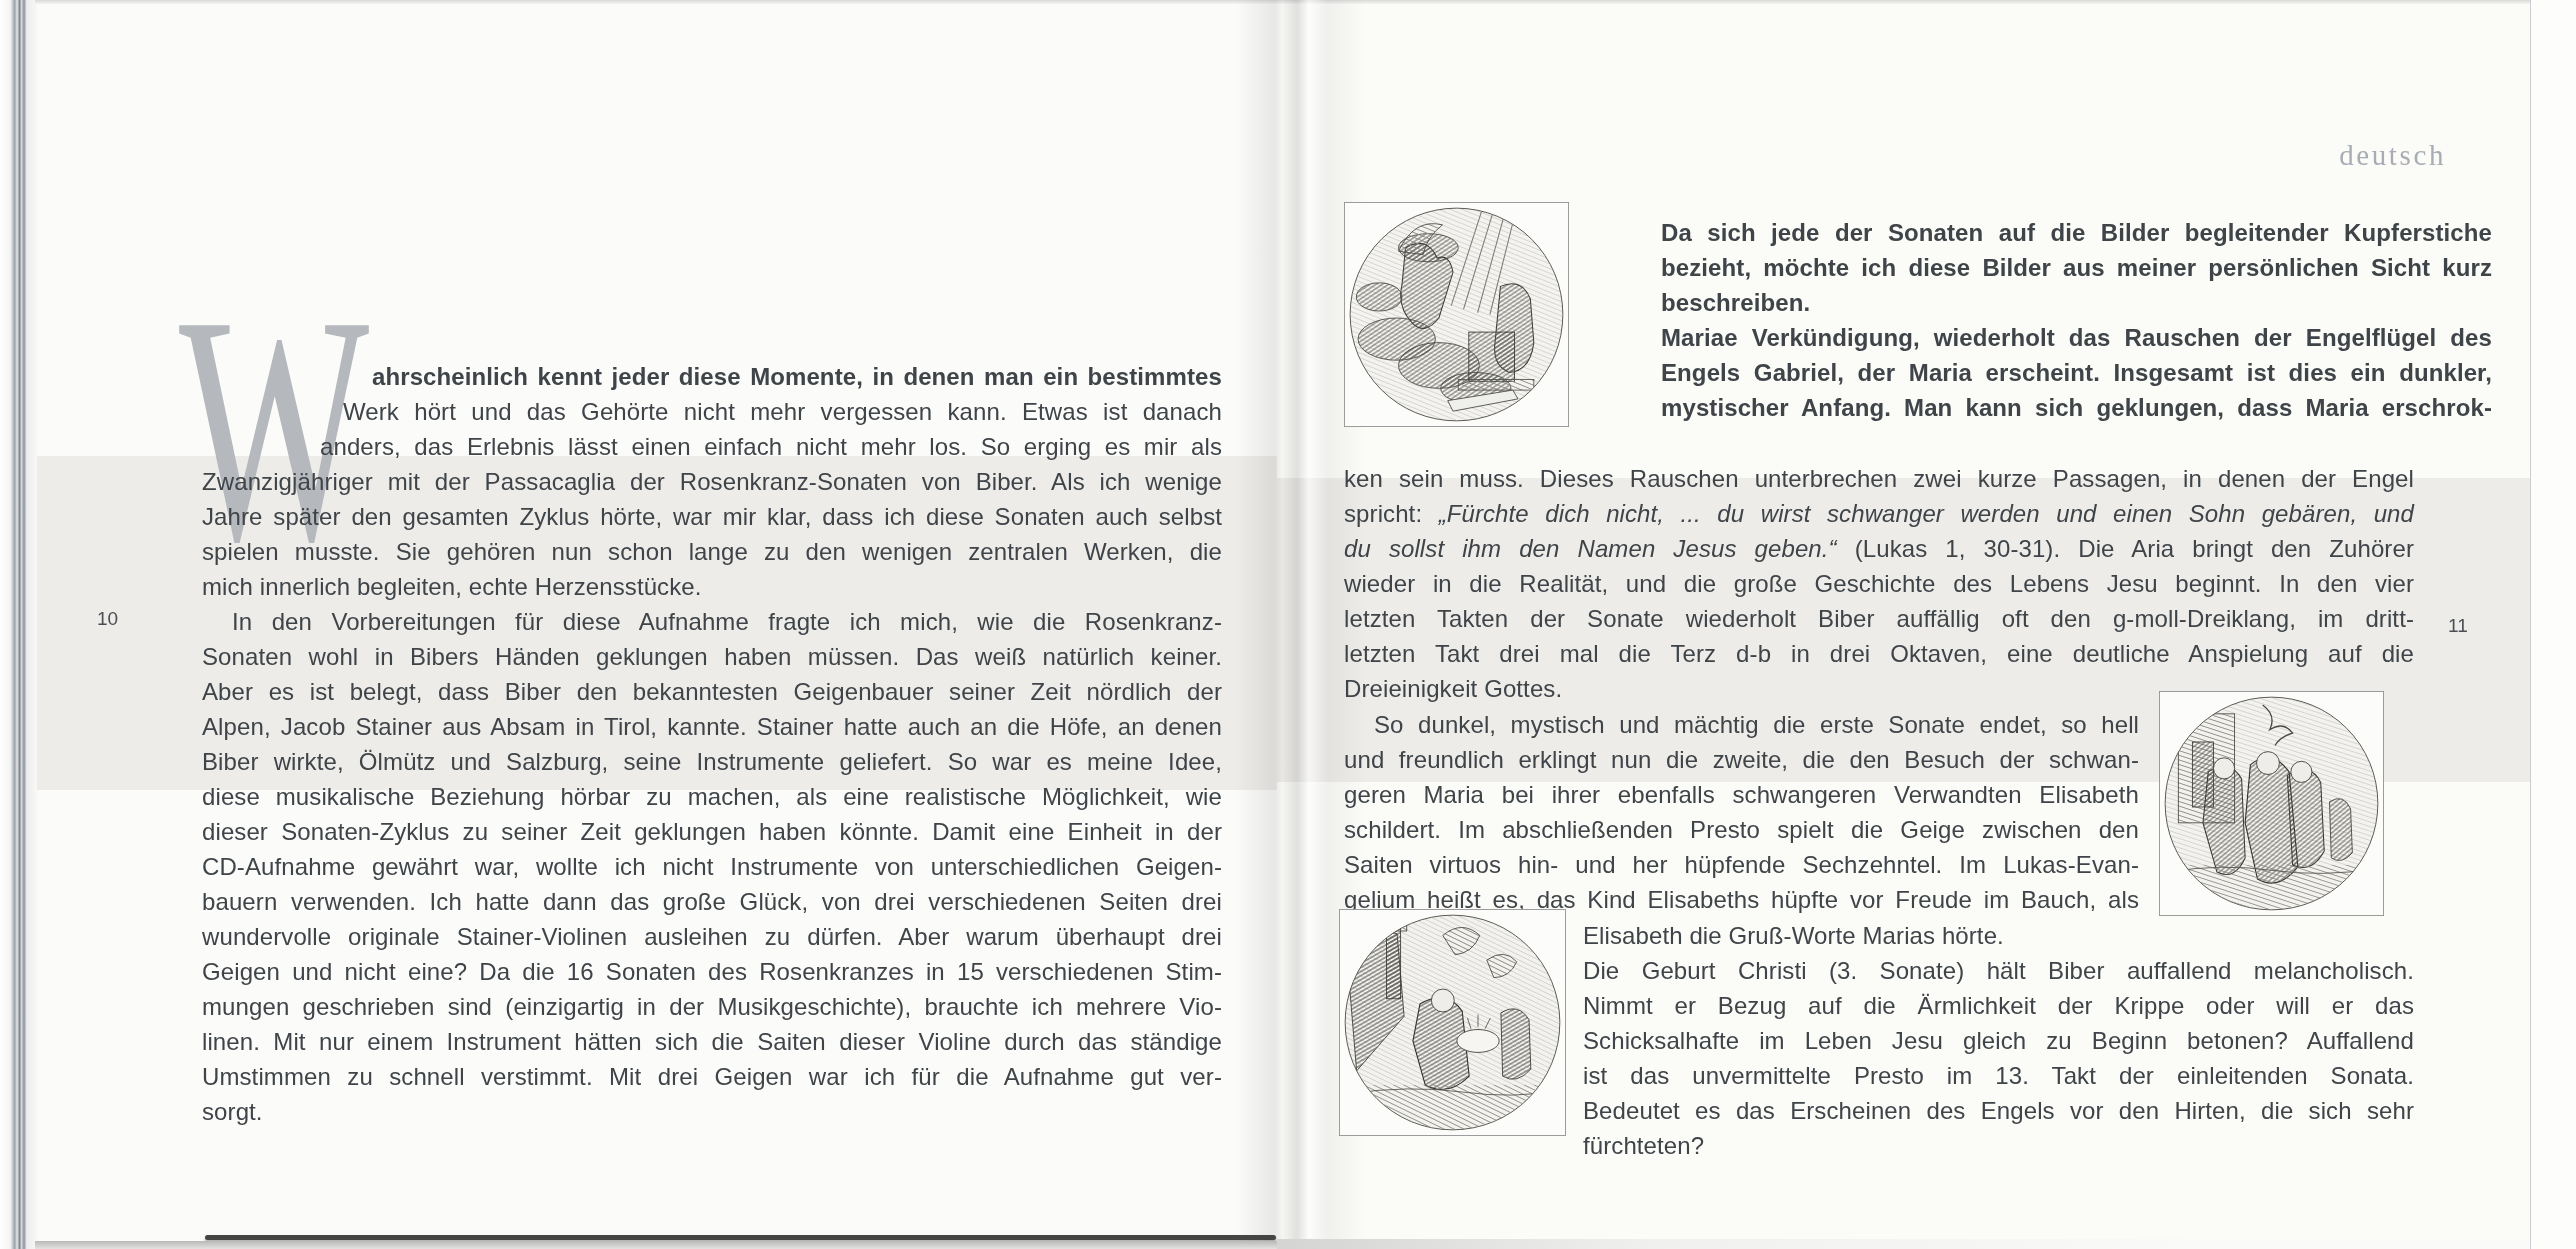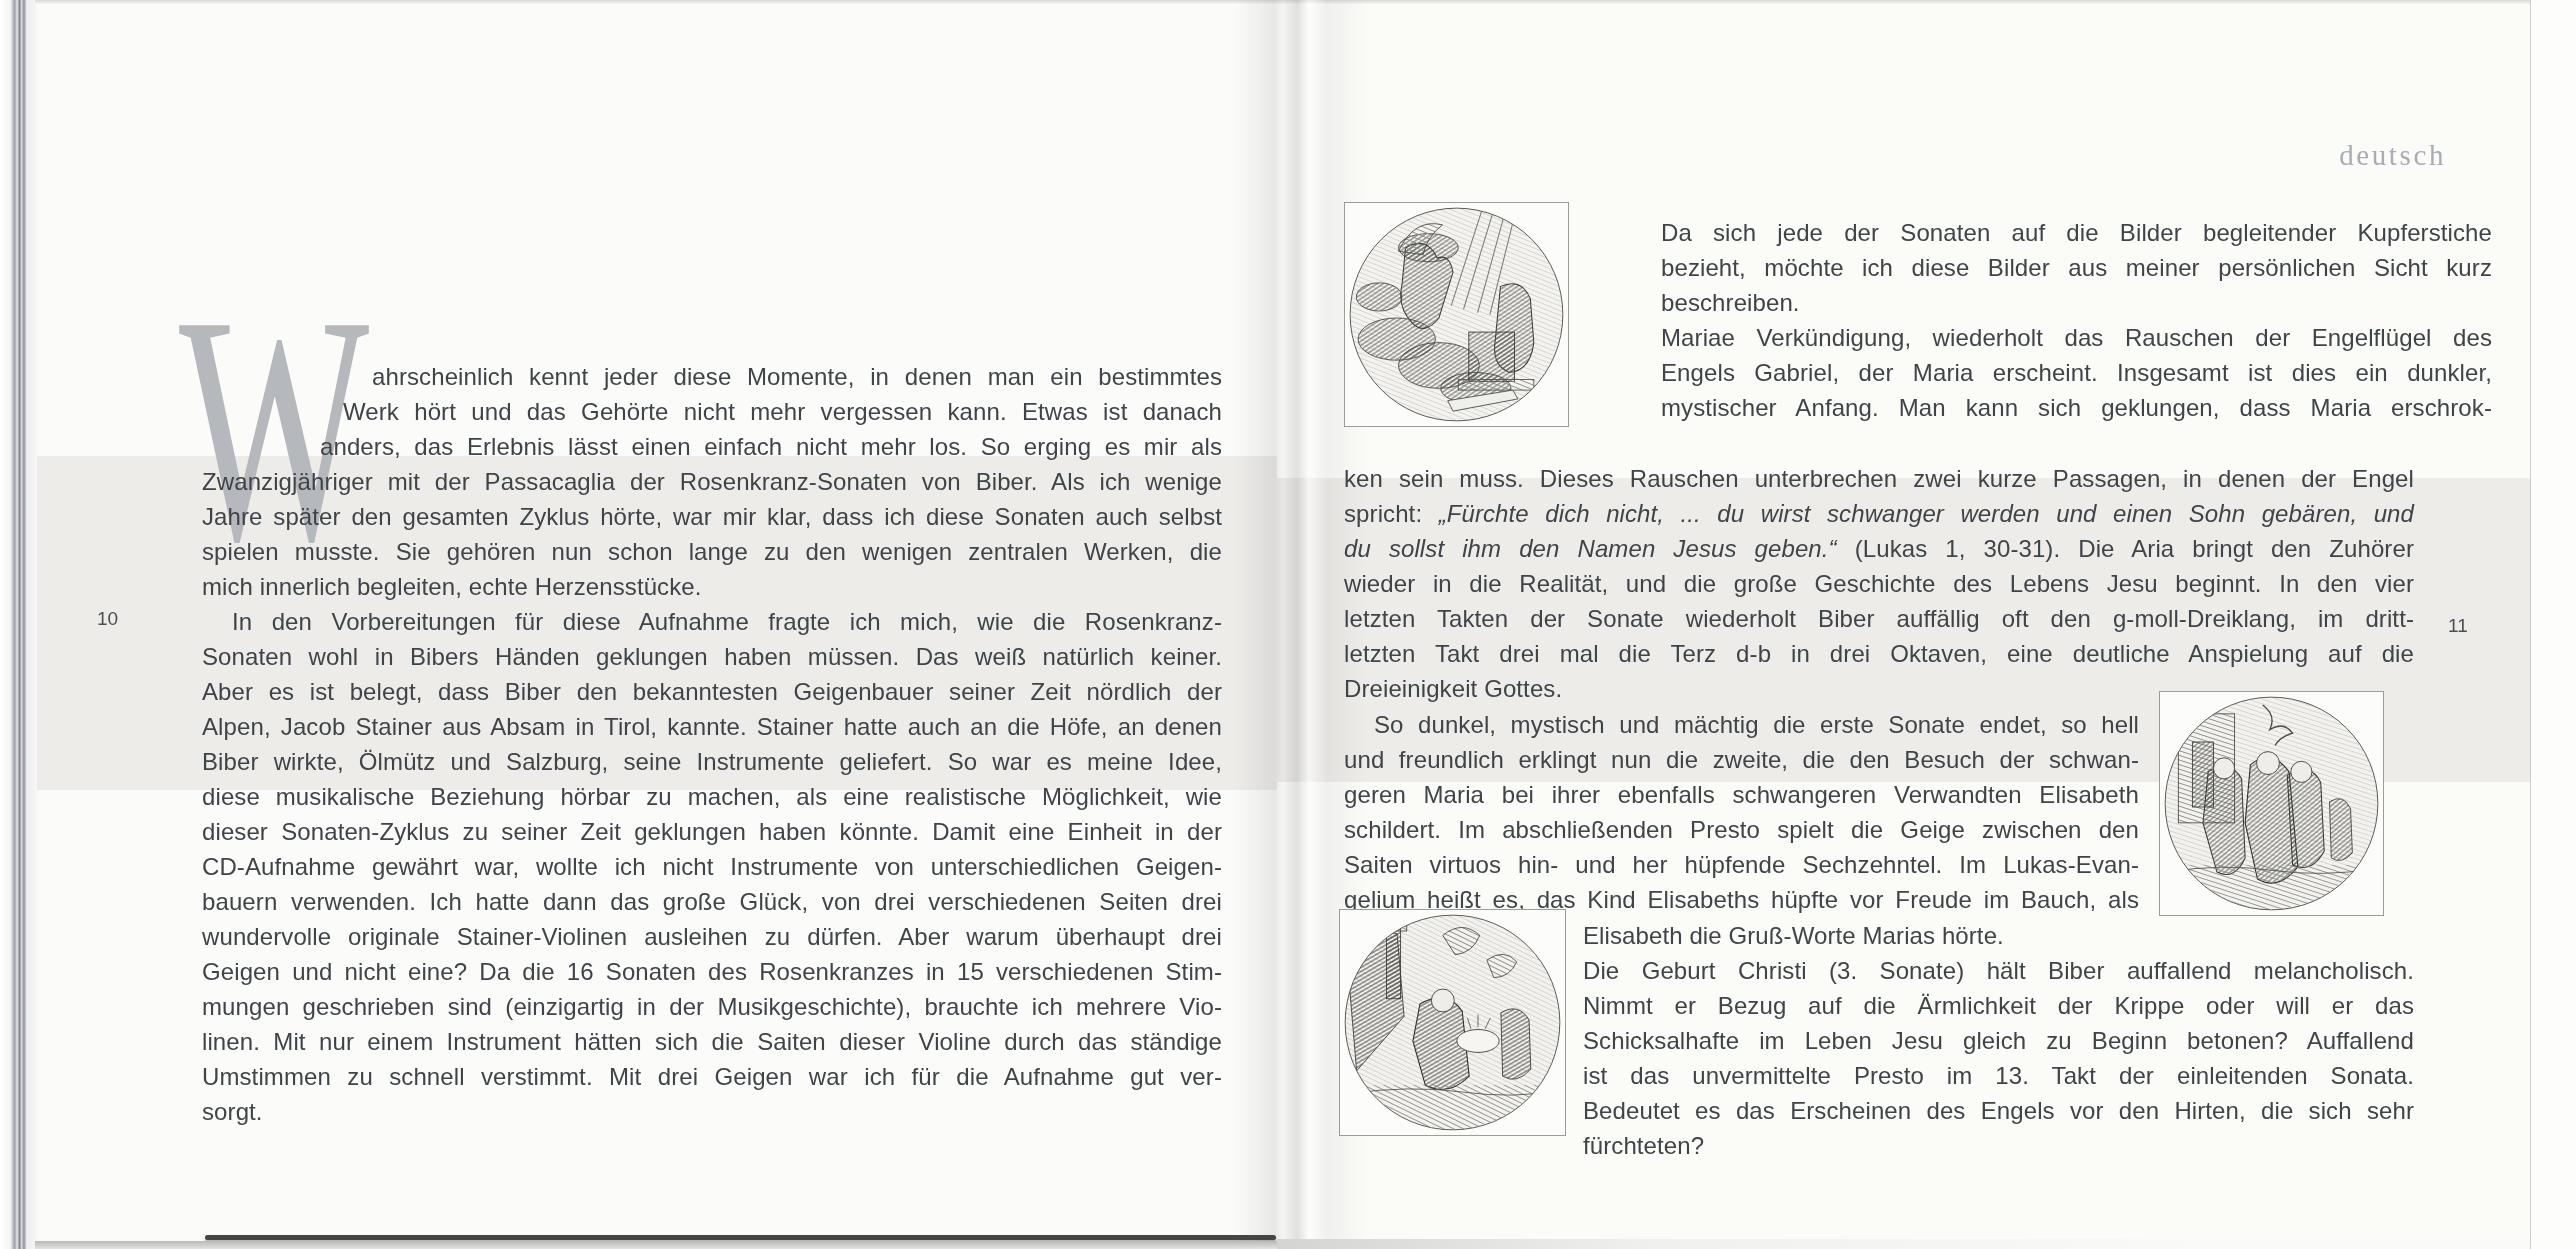--- a/index.html
+++ b/index.html
@@ -49,25 +49,25 @@
   .line{
     height:35px;line-height:35px;font-size:24px;color:#3f4449;
     text-align:justify;text-align-last:justify;white-space:normal;
     letter-spacing:0.1px;
   }
   .line.end{text-align-last:left;}
   .line.indent{padding-left:30px;}
   .line .it{font-style:italic;}
 
   #lp-opening{left:320px;top:359px;width:902px;}
-  #lp-opening .line:nth-child(1){padding-left:52px;}
+  #lp-opening .line:nth-child(1){padding-left:52px;font-weight:bold;}
   #lp-opening .line:nth-child(2){padding-left:23px;}
   #lp-body{left:202px;top:464px;width:1020px;}
 
-  #rp-col1{left:1661px;top:215px;width:831px;}
+  #rp-col1{left:1661px;top:215px;width:831px;font-weight:bold;}
   #rp-full{left:1344px;top:461px;width:1070px;}
   #rp-col2{left:1344px;top:707px;width:795px;}
   #rp-col3{left:1583px;top:918px;width:831px;}
 
   #drop-cap{
     position:absolute;left:179px;top:266px;
     font-family:"Liberation Serif", serif;
     font-size:325px;line-height:1;color:#b5b8bd;
     transform:scaleX(0.62);transform-origin:left top;
   }

